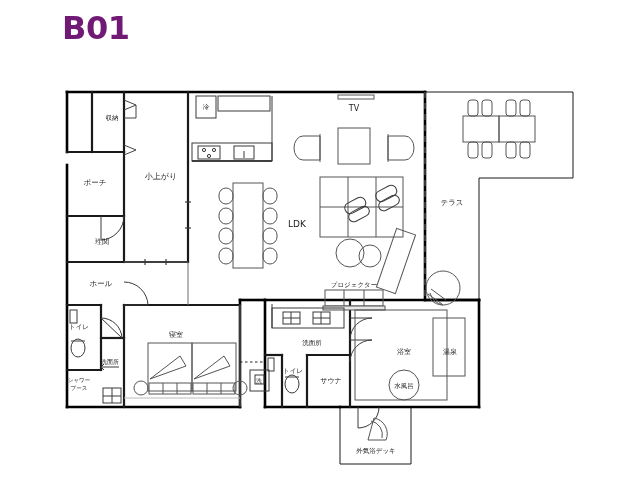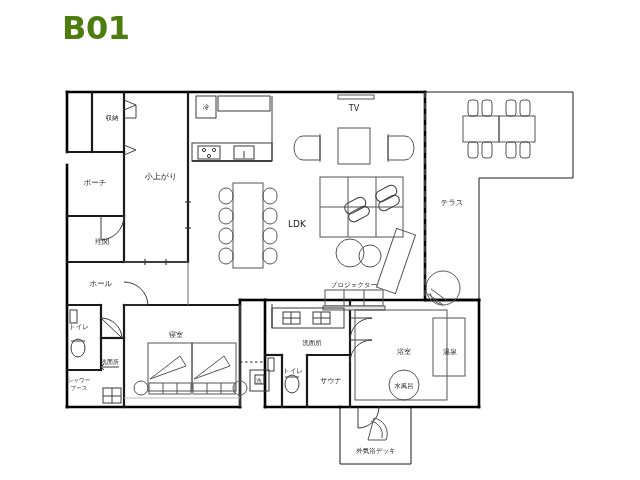--- a/index.html
+++ b/index.html
@@ -21,21 +21,21 @@
     background: #ffffff;
   }
   #plan-title {
     position: absolute;
     left: 62px;
     top: 12px;
     font-family: "DejaVu Sans", sans-serif;
     font-weight: bold;
     font-size: 32px;
     letter-spacing: -0.5px;
-    color: #4d7c0f;
+    color: #701a75;
     line-height: 1;
     text-align: right;
   }
   #floorplan-svg {
     position: absolute;
     left: 0;
     top: 0;
     width: 640px;
     height: 480px;
   }

